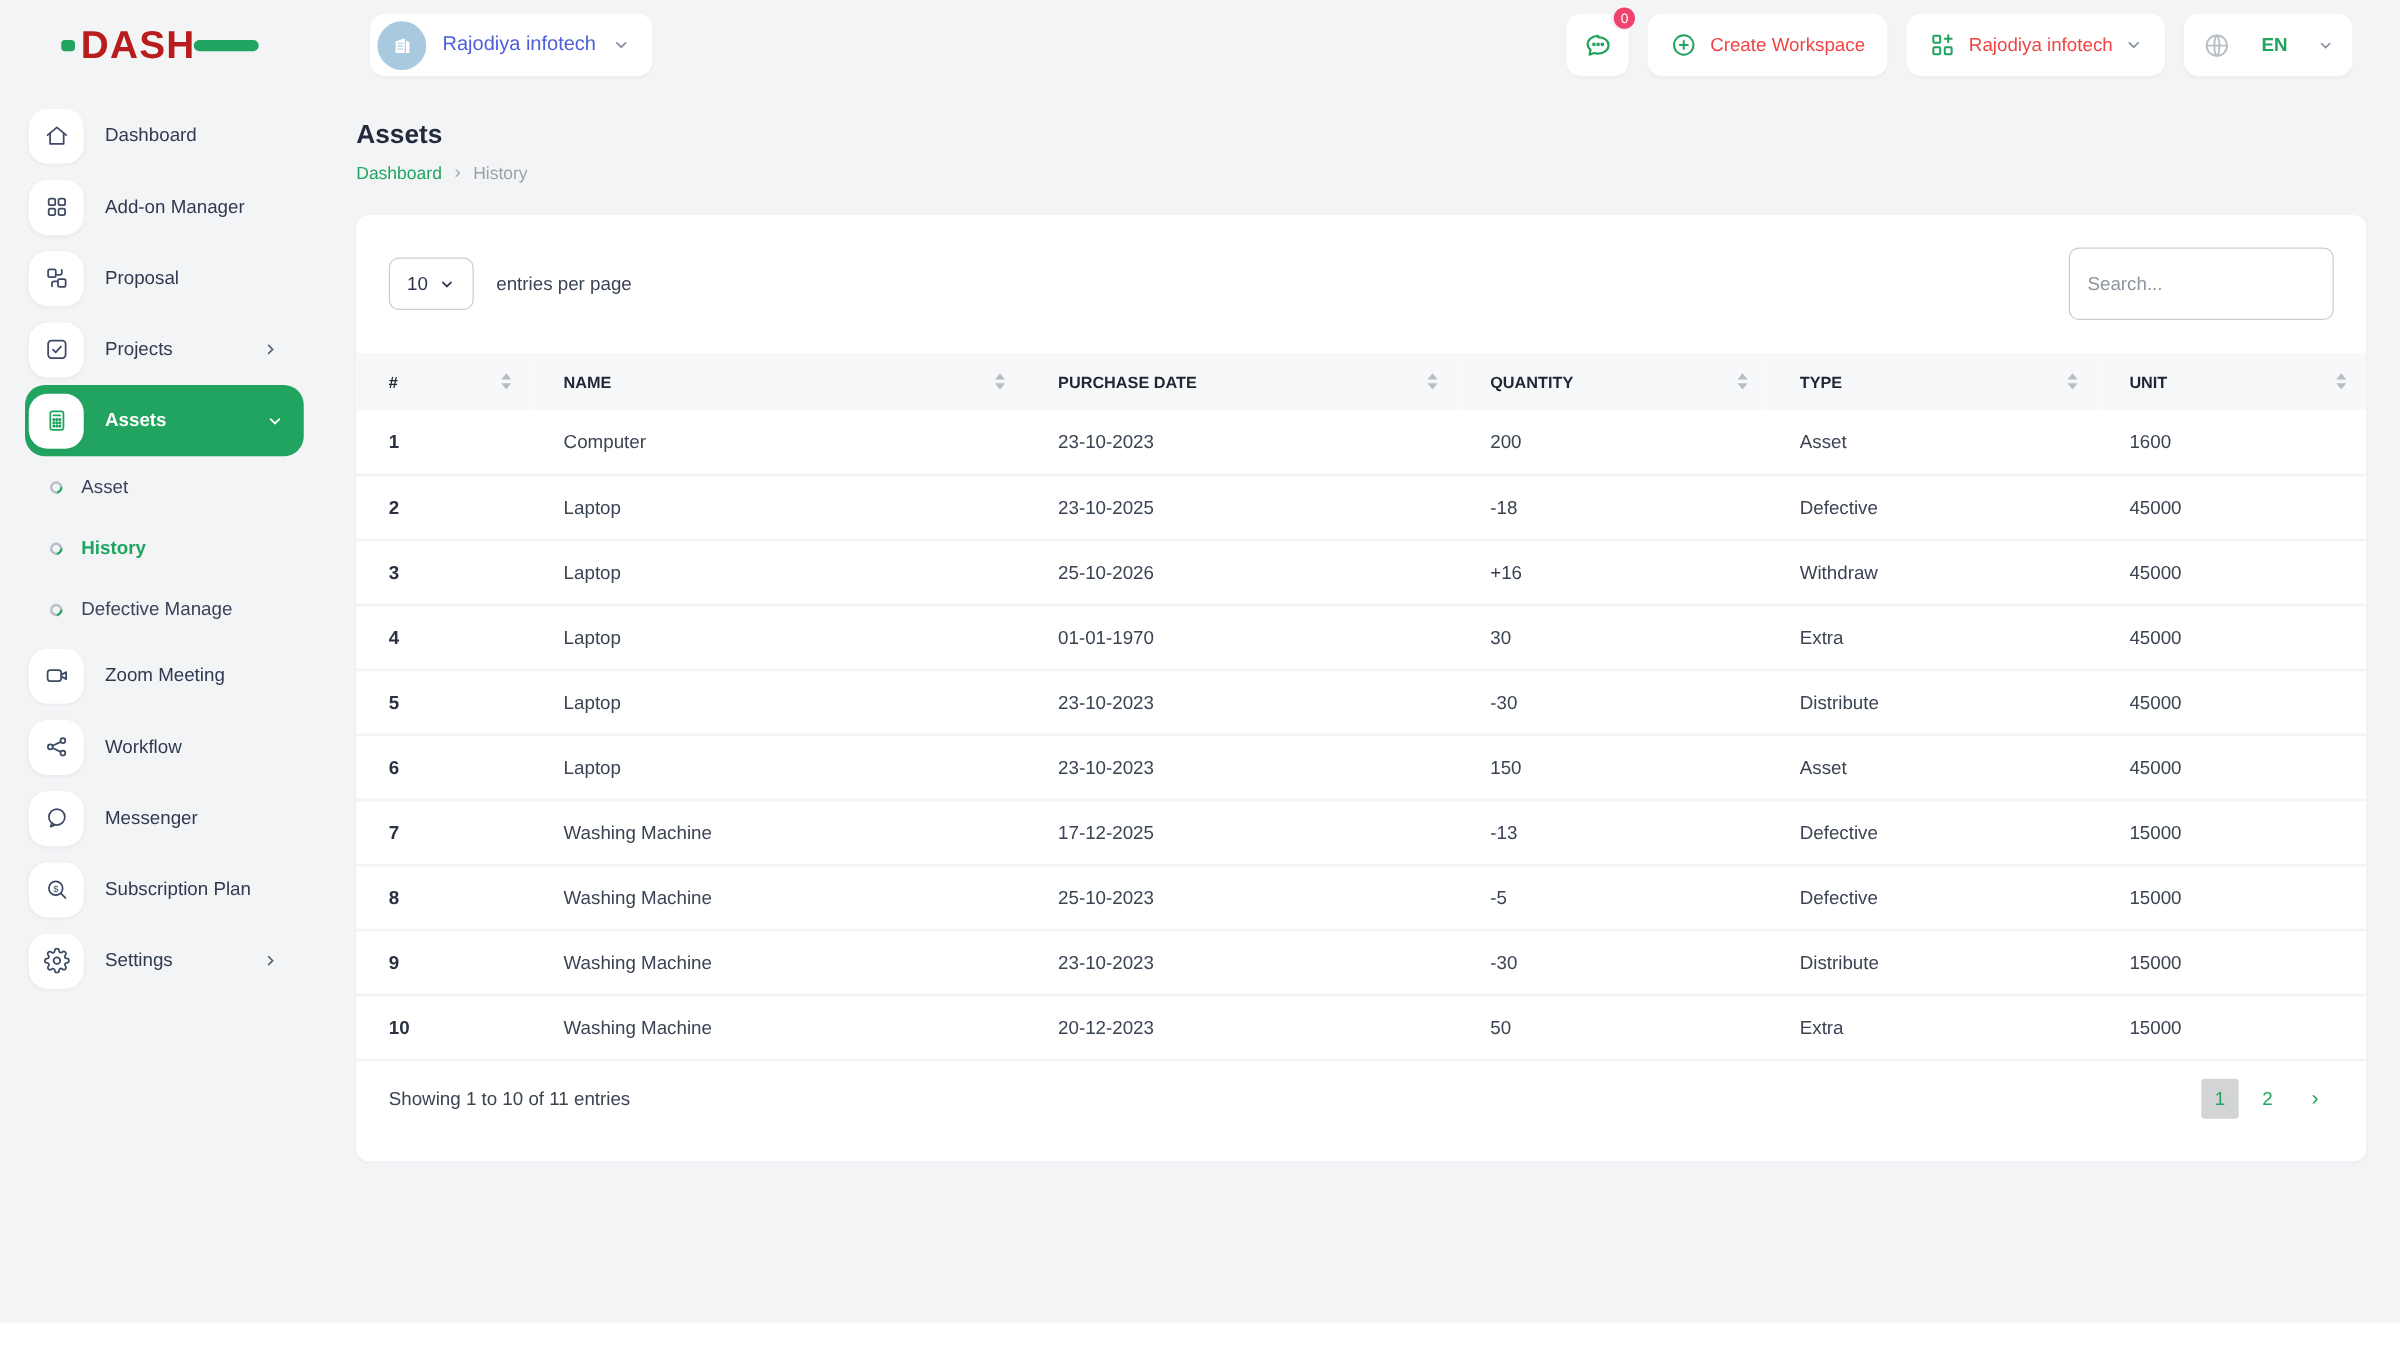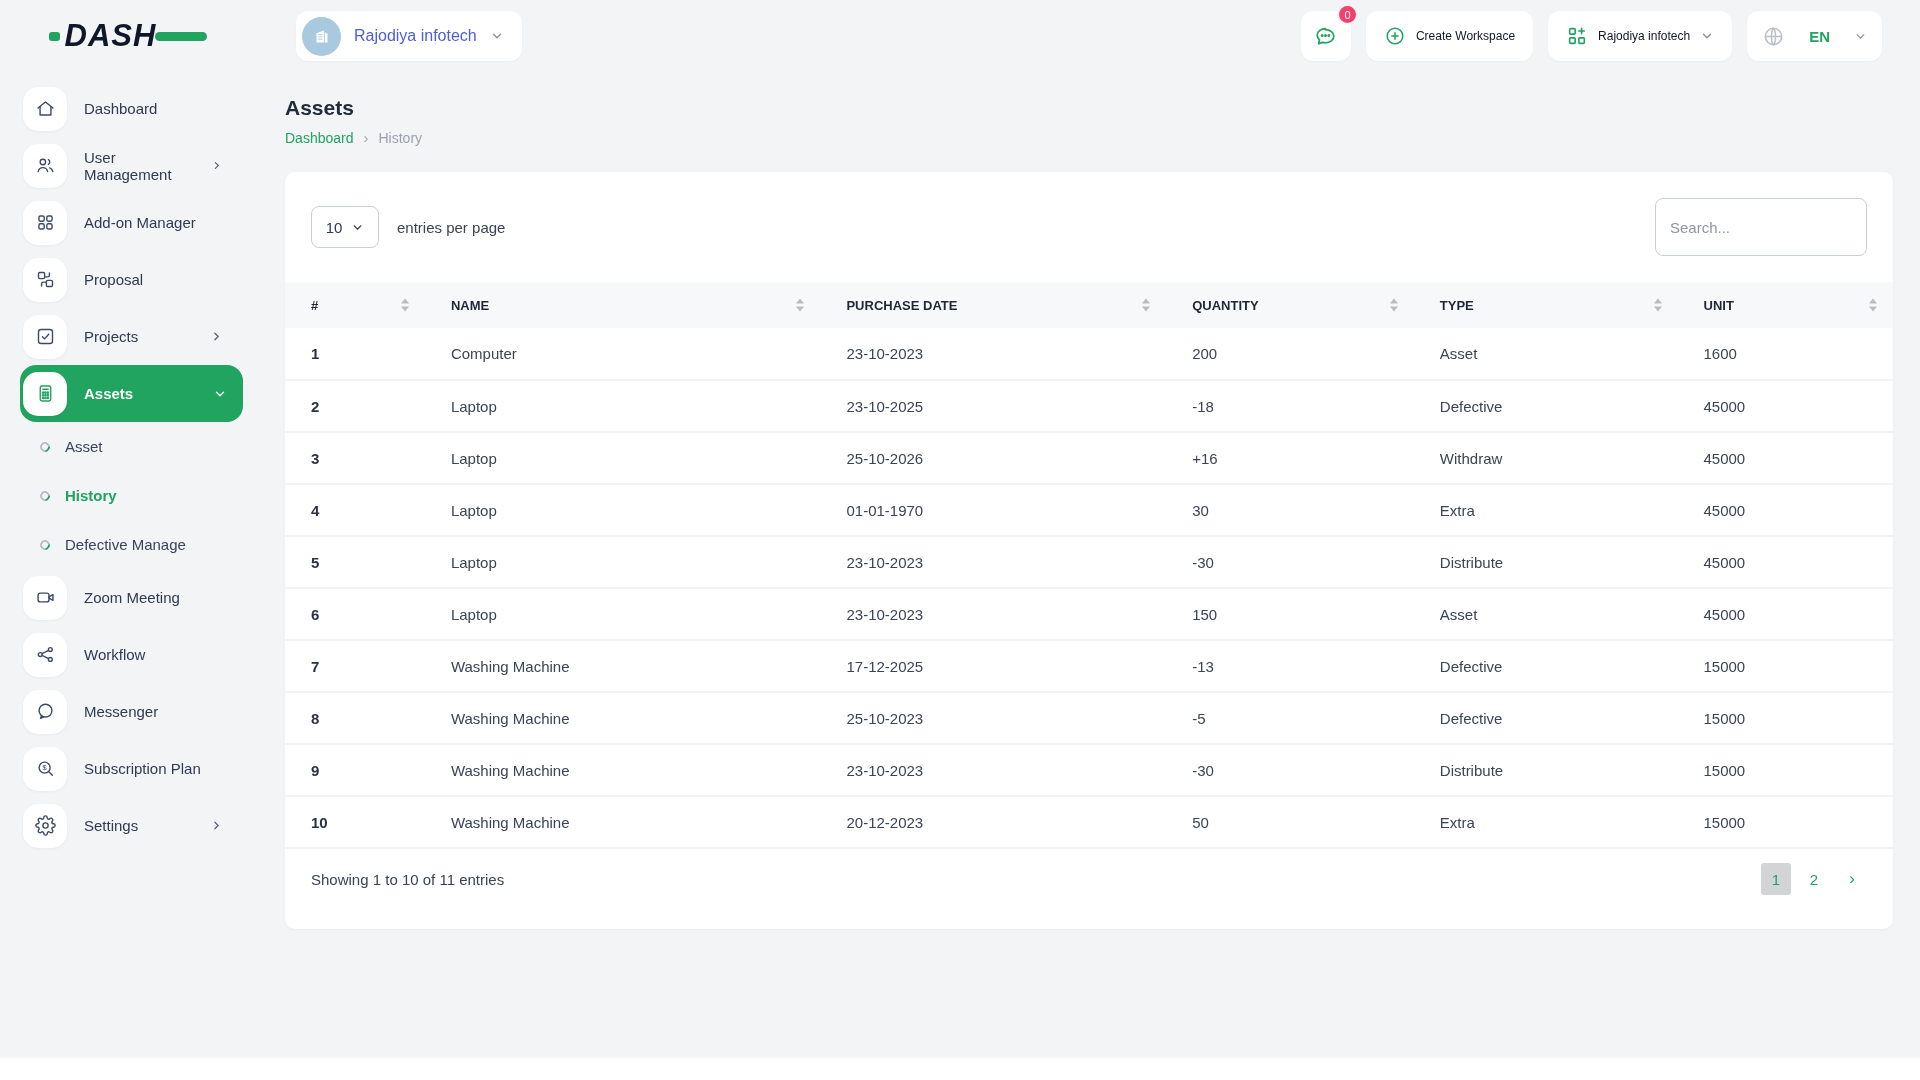--- a/index.html
+++ b/index.html
@@ -11,31 +11,31 @@
     overflow:hidden;
     color:#3b4453;
   }
   svg { display:block; }
 
   
   .topbar { height:72px; display:flex; align-items:center; padding-right:38px; }
   .logo-wrap { width:256px; display:flex; justify-content:center; align-items:center; }
   .logo { display:flex; align-items:center; gap:5px; }
   .logo-dot { width:11px; height:9px; border-radius:3px; background:#20A45F; }
-  .logo-text { font-size:31px; font-weight:800; letter-spacing:1px; color:#0f172a; font-style:italic; }
+  .logo-text { font-size:31px; font-weight:800; letter-spacing:1px; color:#b91c1c; }
   .logo-bar { width:52px; height:9px; border-radius:5px; background:#20A45F; margin-left:-6px; }
 
   .pill { background:#ffffff; border-radius:12px; box-shadow:0 1px 2px rgba(25,39,70,.04); display:flex; align-items:center; cursor:pointer; }
   .workspace-pill { margin-left:40px; height:50px; padding:0 18px 0 6px; gap:13px; }
   .ws-avatar { width:39px; height:39px; border-radius:50%; background:#a9cade; display:flex; align-items:center; justify-content:center; }
   .ws-label { font-size:16px; color:#4C5ED8; }
   .topbar-right { margin-left:auto; display:flex; align-items:center; gap:15px; }
   .icon-btn { width:50px; height:50px; border-radius:12px; position:relative; justify-content:center; }
   .badge { position:absolute; top:-7px; right:-7px; min-width:21px; height:21px; border-radius:50%; background:#F1426E; color:#fff; font-size:11px; display:flex; align-items:center; justify-content:center; border:2px solid #f3f4f6; }
-  .top-btn { height:50px; padding:0 18px; gap:10px; font-size:12px; color:#0f172a; }
+  .top-btn { height:50px; padding:0 18px; gap:10px; font-size:15px; color:#ef4444; }
   .lang-btn { height:50px; padding:0 15px; gap:24px; }
   .lang-label { color:#20A45F; font-size:15px; font-weight:700; }
 
   
   .sidebar { position:absolute; left:0; top:72px; width:256px; bottom:0; padding-top:8px; }
   .side-item { height:57px; display:flex; align-items:center; gap:17px; margin:0 13px 0 20px; padding-left:3px; border-radius:16px; cursor:pointer; }
   .icon-box { width:44px; height:44px; min-width:44px; background:#ffffff; border-radius:15px; display:flex; align-items:center; justify-content:center; box-shadow:0 1px 3px rgba(20,30,60,.05); }
   .side-label { font-size:15px; color:#2f3a51; font-weight:500; }
   .chev-right { margin-left:auto; margin-right:20px; }
   .side-item.active { background:#20A45F; }
@@ -161,34 +161,20 @@
   <div class="side-item">
     <span class="icon-box">
       <svg width="21" height="21" viewBox="0 0 24 24" fill="none" stroke="#3d4a63" stroke-width="1.6" stroke-linecap="round" stroke-linejoin="round">
           <path d="M3.5 11.5 12 4.5l8.5 7"></path>
           <path d="M5.8 9.8V19.5h12.4V9.8"></path>
         </svg>
     </span>
     <span class="side-label">Dashboard</span>
   </div>
 
-  <div class="side-item">
-    <span class="icon-box">
-      <svg width="21" height="21" viewBox="0 0 24 24" fill="none" stroke="#3d4a63" stroke-width="1.6" stroke-linecap="round">
-          <circle cx="9" cy="8" r="3.1"></circle>
-          <path d="M3.6 19c.6-3 2.7-4.6 5.4-4.6s4.8 1.6 5.4 4.6"></path>
-          <path d="M15.3 5.3a3.1 3.1 0 0 1 0 5.4"></path>
-          <path d="M16.8 14.7c1.9.6 3.1 2 3.6 4.3"></path>
-        </svg>
-    </span>
-    <span class="side-label">User Management</span>
-    <svg class="chev-right" width="13" height="13" viewBox="0 0 24 24" fill="none" stroke="#59627a" stroke-width="2.4" stroke-linecap="round">
-        <path d="M9 6l6 6-6 6"></path>
-      </svg>
-  </div>
 
   <div class="side-item">
     <span class="icon-box">
       <svg width="21" height="21" viewBox="0 0 24 24" fill="none" stroke="#3d4a63" stroke-width="1.6">
           <rect x="4.5" y="4.5" width="6" height="6" rx="1.6"></rect>
           <rect x="13.5" y="4.5" width="6" height="6" rx="1.6"></rect>
           <rect x="4.5" y="13.5" width="6" height="6" rx="1.6"></rect>
           <rect x="13.5" y="13.5" width="6" height="6" rx="1.6"></rect>
         </svg>
     </span>

